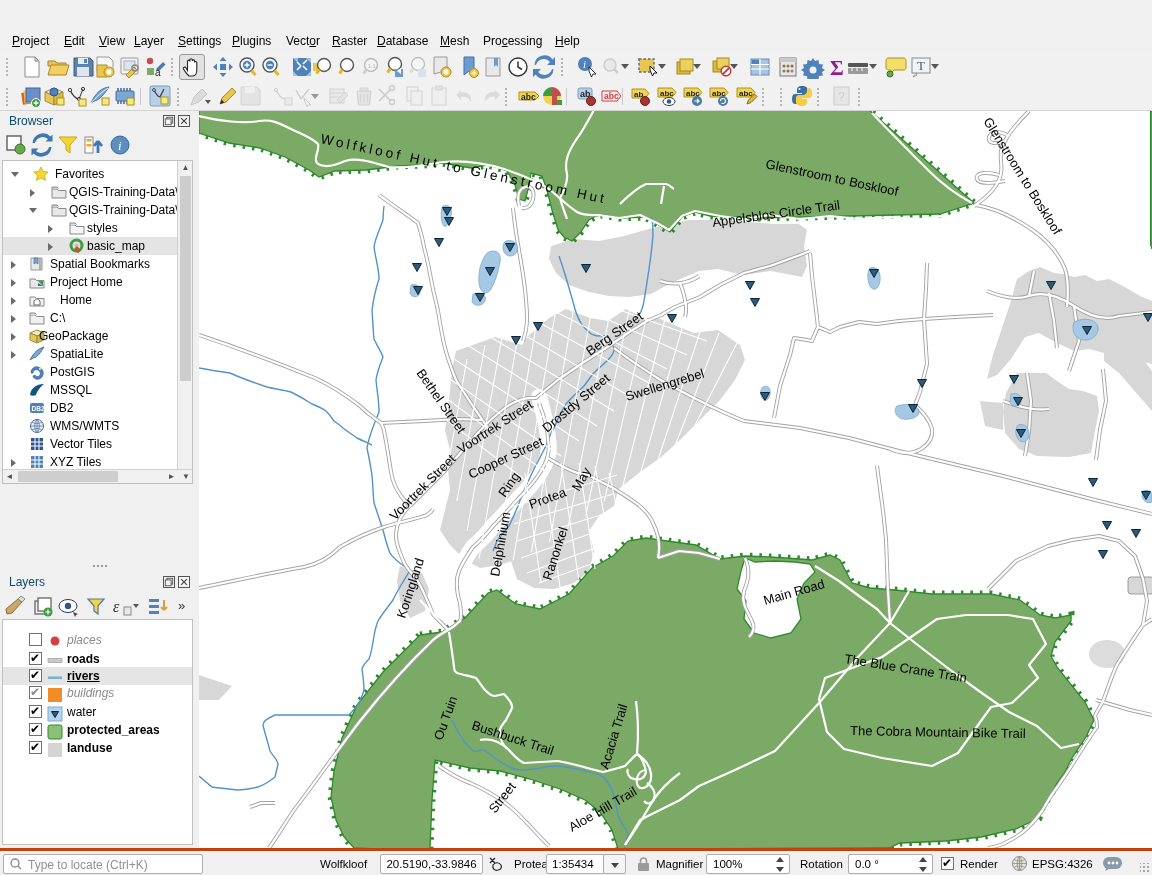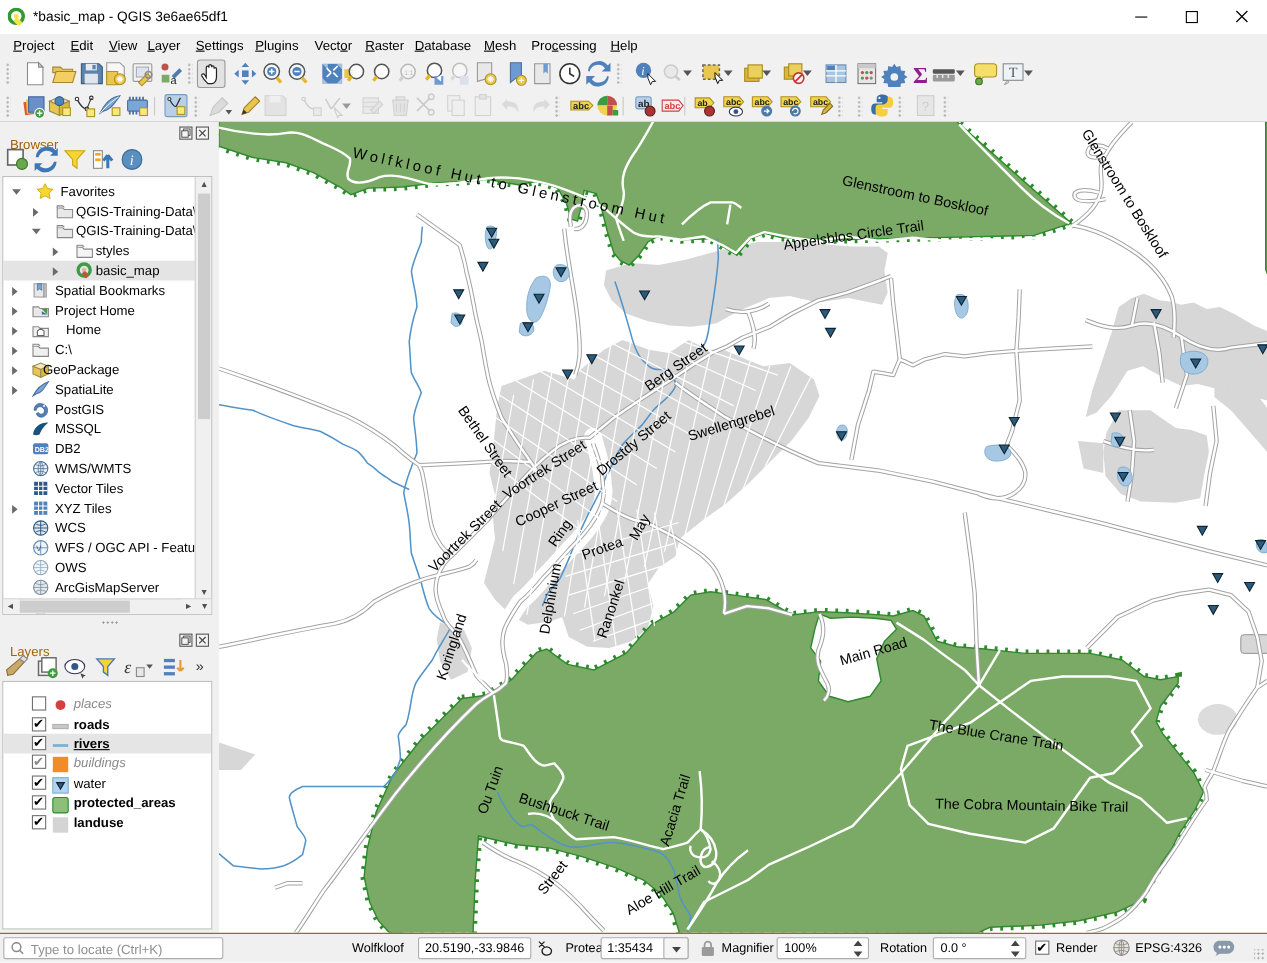--- a/index.html
+++ b/index.html
@@ -19,67 +19,50 @@
 .ic { position:absolute; top:3px; width:24px; height:24px; }
 .ic svg { width:24px; height:24px; }
 .ic2 { top:2px; }
 .grip { position:absolute; top:5px; width:5px; height:20px;
   background-image:radial-gradient(circle, #b5b5b5 1px, transparent 1.2px);
   background-size:4px 4px; }
 .tsep { position:absolute; top:6px; width:1px; height:17px; background:#c9c9c9; }
 .dd { position:absolute; top:12px; width:0; height:0; border-left:4px solid transparent; border-right:4px solid transparent; border-top:5px solid #555; }
 
 #dock { position:absolute; left:0; top:111px; width:199px; height:737px; background:#f0f0f0; }
-.ptitle { position:relative; height:18px; font-size:12px; color:#a16207; padding-left:9px; padding-top:12px; }
+.ptitle { position:relative; height:18px; font-size:12px; color:#0c4a6e; padding-left:9px; padding-top:2px; }
 .pbtn { position:absolute; top:2px; width:12px; height:12px; border:1px solid #555; font-size:9px; line-height:10px; text-align:center; color:#333; background:#f4f4f4; }
 .tree { position:absolute; left:2px; background:#ffffff; border:1px solid #c0c0c0; overflow:hidden; }
 .trow { position:absolute; left:0; width:100%; height:18px; font-size:12px; white-space:nowrap; }
 .trow .lbl { position:absolute; top:2px; }
 .exp { position:absolute; top:6px; width:0; height:0; }
 .exp.right { border-left:5px solid #6a6a6a; border-top:4px solid transparent; border-bottom:4px solid transparent; }
 .exp.down { border-top:5px solid #6a6a6a; border-left:4px solid transparent; border-right:4px solid transparent; top:7px; }
 .ticon { position:absolute; top:1px; width:16px; height:16px; }
 .ticon svg { width:16px; height:16px; }
 
 .sbar { position:absolute; background:#f0f0f0; border-left:1px solid #d0d0d0; }
 .sbtn { position:absolute; left:1px; width:13px; height:14px; background:#f0f0f0; color:#505050; font-size:8px; text-align:center; line-height:14px; }
 .sthumb { position:absolute; left:2px; width:11px; background:#cdcdcd; border-radius:0px; }
 
 .cb { position:absolute; top:2px; width:13px; height:13px; background:#fff; border:1px solid #707070; }
 .cb.checked:after { content:"✔"; position:absolute; left:0px; top:-2px; font-size:12px; color:#000; }
 .cb.gray:after { color:#888; }
 
-#statusbar { position:absolute; left:0; top:848px; width:1152px; height:27px; background:#f0f0f0; border-top:1px solid #c2410c; font-size:11.5px; }
+#statusbar { position:absolute; left:0; top:848px; width:1152px; height:27px; background:#f0f0f0; border-top:3px solid #c2410c; font-size:11.5px; }
 #statusbar .sl { position:absolute; top:7px; color:#000; }
 .sbox { position:absolute; top:3px; height:20px; background:#fff; border:1px solid #adadad; border-radius:2px; font-size:11.5px; }
 
 #map { position:absolute; left:199px; top:111px; width:953px; height:737px; background:#fff; }
 #map svg { display:block; }
 .mlbl { font-size:13px; fill:#000; font-family:"Liberation Sans",sans-serif; }
 </style>
 </head>
 <body>
 <div id="app">
-  <div id="titlebar">
-    <svg style="position:absolute;left:7px;top:7px" width="17" height="17" viewBox="0 0 24 24">
-      <circle cx="11" cy="11" r="9" fill="none" stroke="#319b31" stroke-width="4.5"></circle>
-      <circle cx="11" cy="11" r="3.2" fill="#f0e64a"></circle>
-      <rect x="12" y="12" width="10" height="7" rx="2" fill="#f0e64a" transform="rotate(45 12 12)"></rect>
-    </svg>
-    <div class="title">*basic_map - QGIS 3e6ae65df1</div>
-    <svg class="winbtn" style="right:92px" width="46" height="31">
-        <rect x="18" y="15" width="11" height="1" fill="#000"></rect>
-      </svg>
-    <svg class="winbtn" style="right:46px" width="46" height="31">
-        <rect x="18.5" y="10.5" width="10" height="10" fill="none" stroke="#000" stroke-width="1"></rect>
-      </svg>
-    <svg class="winbtn" style="right:0px" width="46" height="31">
-        <path d="M18 10 L28 20 M28 10 L18 20" stroke="#000" stroke-width="1.1" fill="none"></path>
-      </svg>
-  </div>
   <div id="menubar">
     <span class="m" style="left:12px"><u>P</u>roject</span>
     <span class="m" style="left:64px"><u>E</u>dit</span>
     <span class="m" style="left:99px"><u>V</u>iew</span>
     <span class="m" style="left:134px"><u>L</u>ayer</span>
     <span class="m" style="left:178px"><u>S</u>ettings</span>
     <span class="m" style="left:232px"><u>P</u>lugins</span>
     <span class="m" style="left:286px">Vect<u>o</u>r</span>
     <span class="m" style="left:332px"><u>R</u>aster</span>
     <span class="m" style="left:377px"><u>D</u>atabase</span>
@@ -448,21 +431,21 @@
             <rect x="3" y="4" width="8" height="16" fill="#fff" stroke="#888"></rect>
             <rect x="4.5" y="6" width="5" height="2.5" fill="#f5a623"></rect>
             <rect x="4.5" y="11" width="5" height="2.5" fill="#f5a623"></rect>
             <path d="M16 20 v-12 m0 0 l-4 5 m4 -5 l4 5" stroke="#3d78b4" stroke-width="2.8" fill="none"></path>
           </svg></div>
       <div class="ic" style="left:108px;top:3px"><svg viewBox="0 0 24 24">
             <circle cx="12" cy="12" r="9" fill="#5a8fc0" stroke="#3a6a96"></circle>
             <text x="10" y="17" font-size="13" fill="#fff" font-style="italic" font-family="Liberation Serif">i</text>
           </svg></div>
     </div>
-    <div class="tree" style="top:49px; width:191px; height:399px;padding-left:47px;">
+    <div class="tree" style="top:49px; width:191px; height:324px;padding-left:47px;">
       <div class="trow" style="top:4px">
           <div class="exp down" style="left:8px"></div>
           <div class="ticon" style="left:30px"><svg viewBox="0 0 16 16">
               <path d="M8 1 l2.2 4.4 5 0.7 -3.6 3.4 0.9 4.9 -4.5 -2.4 -4.5 2.4 0.9 -4.9 -3.6 -3.4 5 -0.7z" fill="#f7d631" stroke="#c9a80a" stroke-width="0.8"></path>
             </svg></div>
           <span class="lbl" style="left:52px">Favorites</span>
         </div>
       <div class="trow" style="top:22px">
           <div class="exp right" style="left:27px"></div>
           <div class="ticon" style="left:48px"><svg viewBox="0 0 16 16">

